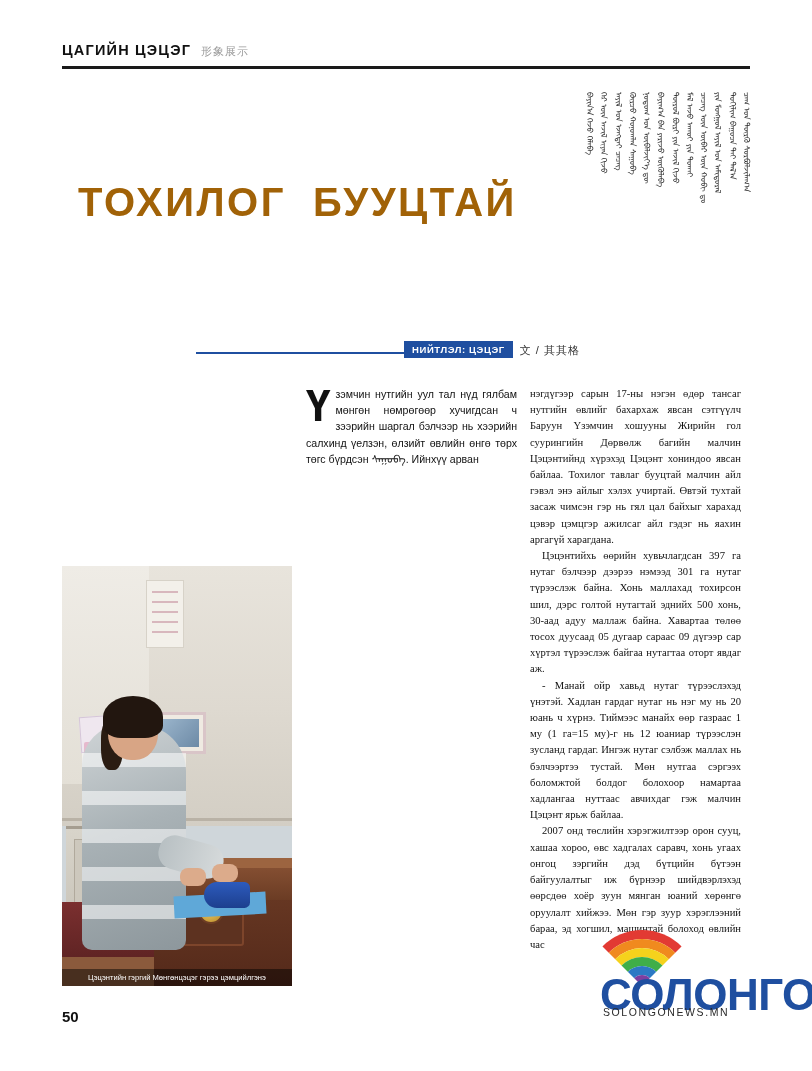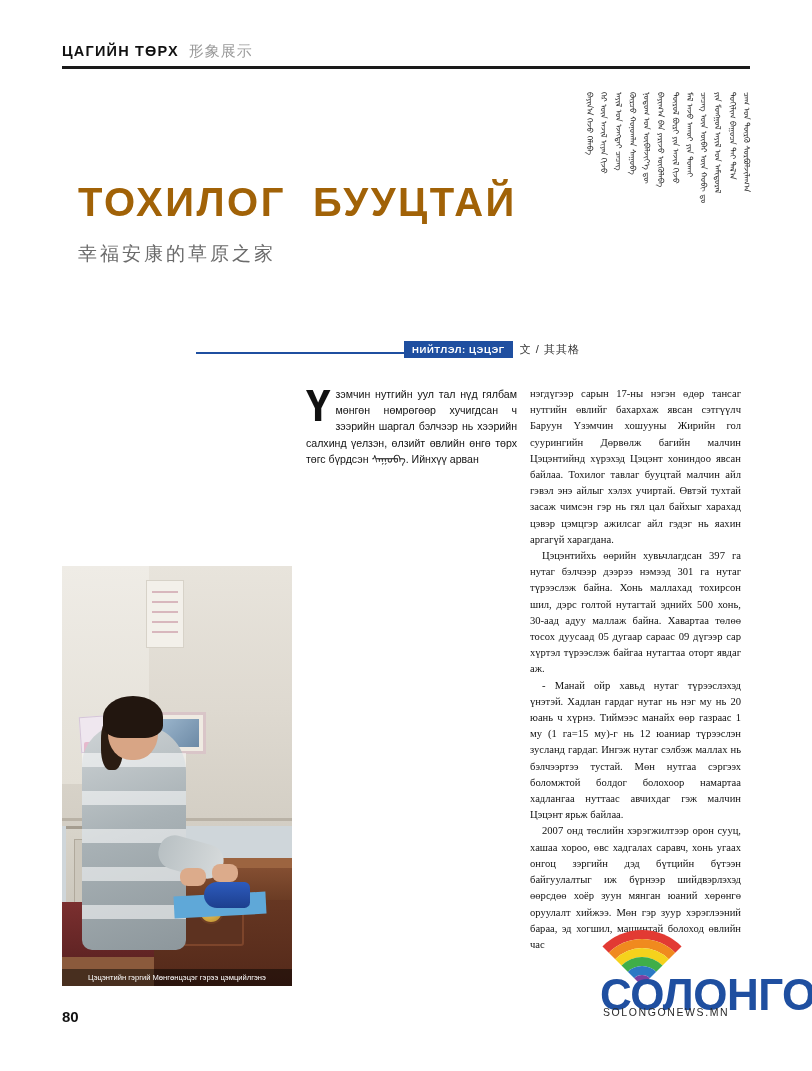--- a/index.html
+++ b/index.html
@@ -30,21 +30,21 @@
     align-items: baseline;
     gap: 10px;
   }
   .header-kicker {
     font-size: 14.5px;
     font-weight: bold;
     letter-spacing: 1.2px;
     color: #111111;
   }
   .header-cn {
-    font-size: 15px;
+    font-size: 11px;
     color: #9a9a9a;
     letter-spacing: 1px;
   }
   .header-rule {
     position: absolute;
     left: 62px;
     top: 66px;
     width: 688px;
     height: 2.5px;
     background: #1a1a1a;
@@ -71,21 +71,21 @@
     color: #6b6b6b;
     letter-spacing: 3px;
   }
 
   
   .byline {
     position: absolute;
     left: 404px;
     top: 341px;
     display: flex;
-    align-items: center;
+    align-items: flex-end;
     gap: 7px;
   }
   .byline-tag {
     background: #1f4fa0;
     color: #ffffff;
     font-size: 9.5px;
     font-weight: bold;
     letter-spacing: 0.6px;
     padding: 3px 8px 3px 8px;
     white-space: nowrap;
@@ -340,21 +340,21 @@
     left: 62px; top: 1008px;
     font-size: 15px; font-weight: bold; color: #111111;
   }
 </style>
 </head>
 <body>
 
 <div class="page">
 
   <div class="header">
-    <span class="header-kicker">ЦАГИЙН ТӨРХ</span>
+    <span class="header-kicker">ЦАГИЙН ЦЭЦЭГ</span>
     <span class="header-cn">形象展示</span>
   </div>
   <div class="header-rule"></div>
 
   <div class="mongol-panel">
     <div class="mongol-col">ᠴᠠᠭ ᠤᠨ ᠲᠥᠷᠬᠦ ᠰᠤᠷᠪᠤᠯᠵᠢᠯᠠᠭ᠎ᠠ</div>
     <div class="mongol-col">ᠲᠣᠬᠢᠯᠢᠭ ᠪᠠᠭᠤᠴᠠ ᠲᠠᠢ ᠲᠠᠯ᠎ᠠ</div>
     <div class="mongol-col">ᠶᠢᠨ ᠮᠣᠩᠭᠣᠯ ᠠᠶᠢᠯ ᠤᠨ ᠠᠮᠢᠳᠤᠷᠠᠯ</div>
     <div class="mongol-col">ᠴᠡᠴᠡᠭ ᠦᠨ ᠥᠪᠡᠷ ᠦᠨ ᠬᠤᠪᠢ ᠳᠤ</div>
     <div class="mongol-col">ᠮᠠᠯ ᠠᠵᠤ ᠠᠬᠤᠢ ᠶᠢᠨ ᠲᠤᠬᠠᠢ</div>
@@ -362,21 +362,20 @@
     <div class="mongol-col">ᠪᠠᠶᠢᠭ᠎ᠠ ᠪᠠᠨ ᠶᠠᠷᠢᠵᠤ ᠥᠭᠥᠯᠡᠪᠡ</div>
     <div class="mongol-col">ᠨᠤᠲᠤᠭ ᠤᠨ ᠥᠪᠡᠯᠵᠢᠶ᠎ᠡ ᠳᠦ</div>
     <div class="mongol-col">ᠬᠦᠷᠴᠦ ᠬᠣᠨᠣᠭᠯᠠᠨ ᠰᠠᠭᠤᠪᠠ</div>
     <div class="mongol-col">ᠠᠶᠢᠯ ᠤᠨ ᠡᠵᠡᠭᠲᠡᠢ ᠴᠡᠴᠡᠭ</div>
     <div class="mongol-col">ᠭᠡᠷ ᠦᠨ ᠠᠵᠢᠯ ᠢᠶᠠᠨ ᠬᠢᠵᠦ</div>
     <div class="mongol-col">ᠪᠠᠶᠢᠨ᠎ᠠ ᠭᠡᠵᠦ ᠬᠡᠯᠡᠪᠡ</div>
   </div>
 
   <div class="title-wrap">
     <div class="title-line">ТОХИЛОГ  БУУЦТАЙ</div>
-    <div class="subtitle-cn">幸福安康的草原之家</div>
   </div>
 
   <div class="byline-rule"></div>
   <div class="byline">
     <span class="byline-tag">НИЙТЛЭЛ:  ЦЭЦЭГ</span>
     <span class="byline-cn">文 / 其其格</span>
   </div>
 
   <div class="col col-left">
     <p class="first">
@@ -446,15 +445,15 @@
       <div class="rb" style="left:9px;  top:9px;  width:94px;  height:94px;  border-width:9px; border-top-color:#f08a1e;"></div>
       <div class="rb" style="left:18px; top:18px; width:76px;  height:76px;  border-width:9px; border-top-color:#f5d21c;"></div>
       <div class="rb" style="left:27px; top:27px; width:58px;  height:58px;  border-width:9px; border-top-color:#3fae49;"></div>
       <div class="rb" style="left:36px; top:36px; width:40px;  height:40px;  border-width:9px; border-top-color:#2c79c4;"></div>
       <div class="rb" style="left:45px; top:45px; width:22px;  height:22px;  border-width:8px; border-top-color:#7c3fa0;"></div>
     </div>
     <div class="logo-word">СОЛОНГО</div>
     <div class="logo-sub">SOLONGONEWS.MN</div>
   </div>
 
-  <div class="folio">80</div>
+  <div class="folio">50</div>
 
 </div>
 
 </body></html>

